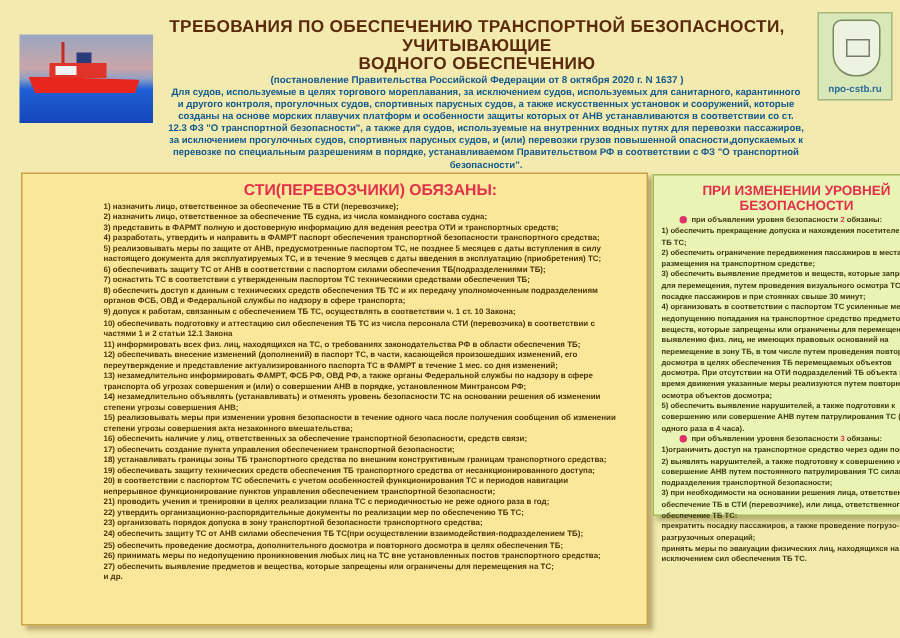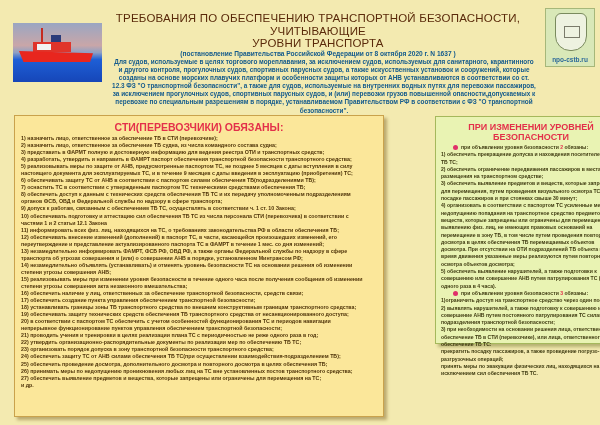--- a/index.html
+++ b/index.html
@@ -22,21 +22,21 @@
     position: absolute; left: 20px; top: 19px; width: 38px; height: 10px; background: #e0342a;
   }
   .ship .bridge {
     position: absolute; left: 38px; top: 12px; width: 10px; height: 9px; background: #2a3b7a;
   }
   .ship .mast { position: absolute; left: 28px; top: 5px; width: 2px; height: 16px; background: #c52a20; }
   .ship .white { position: absolute; left: 24px; top: 21px; width: 14px; height: 6px; background: #f2f2f2; }
 
   .title {
     position: absolute; left: 108px; top: 12px; width: 420px;
-    text-align: center; color: #5a2a0a; font-weight: normal;
+    text-align: center; color: #5a2a0a; font-weight: bold;
     font-size: 11.5px; line-height: 12.5px; letter-spacing: 0.2px;
   }
   .subtitle {
     position: absolute; left: 108px; top: 50px; width: 420px; text-align: center;
     color: #135a8c; font-weight: bold; font-size: 6.6px; line-height: 8px;
   }
   .intro {
     position: absolute; left: 108px; top: 58px; width: 432px; text-align: center;
     color: #135a8c; font-weight: bold; font-size: 6.4px; line-height: 8.1px;
   }
@@ -52,20 +52,21 @@
   .logo .bldg { position: absolute; left: 8px; top: 12px; width: 14px; height: 10px; border: 1px solid #7a7a6a; }
   .logo .url {
     position: absolute; left: 0; bottom: 3px; width: 100%; text-align: center;
     font-size: 6.5px; font-weight: bold; color: #2d6a9a;
   }
 
   .left-panel {
     position: absolute; left: 14px; top: 115px; width: 368px; height: 300px;
     background: #fbe79a; border: 1px solid #c9a24c;
     box-shadow: 3px 3px 3px rgba(120, 90, 30, 0.45);
+    padding-left: 48px;
   }
   .left-panel .ph {
     text-align: center; color: #e3304a; font-weight: bold; font-size: 10.5px;
     margin-top: 5px; margin-bottom: 2px;
   }
   .left-panel .items {
     padding: 0 6px; font-size: 5.3px; line-height: 7.05px; color: #4e3308; font-weight: bold;
   }
   .left-panel .items div { white-space: nowrap; overflow: hidden; }
 
@@ -92,21 +93,21 @@
 <div class="ship">
   <div class="mast"></div>
   <div class="bridge"></div>
   <div class="deck"></div>
   <div class="white"></div>
   <div class="hull"></div>
 </div>
 
 <div class="title">
   <div>ТРЕБОВАНИЯ ПО ОБЕСПЕЧЕНИЮ ТРАНСПОРТНОЙ БЕЗОПАСНОСТИ, УЧИТЫВАЮЩИЕ</div>
-  <div>УРОВНИ ТРАНСПОРТА</div>
+  <div>ВОДНОГО ОБЕСПЕЧЕНИЮ</div>
 </div>
 
 <div class="subtitle">(постановление Правительства Российской Федерации от 8 октября 2020 г. N 1637 )</div>
 
 <div class="intro">
   <div>Для судов, используемые в целях торгового мореплавания, за исключением судов, используемых для санитарного, карантинного</div>
   <div>и другого контроля, прогулочных судов, спортивных парусных судов, а также искусственных установок и сооружений, которые</div>
   <div>созданы на основе морских плавучих   платформ и особенности защиты которых от АНВ устанавливаются в соответствии со ст.</div>
   <div>12.3 ФЗ "О транспортной безопасности", а также для судов, используемые на внутренних водных путях для перевозки пассажиров,</div>
   <div>за исключением прогулочных судов, спортивных парусных судов, и (или) перевозки грузов повышенной опасности,допускаемых к</div>

